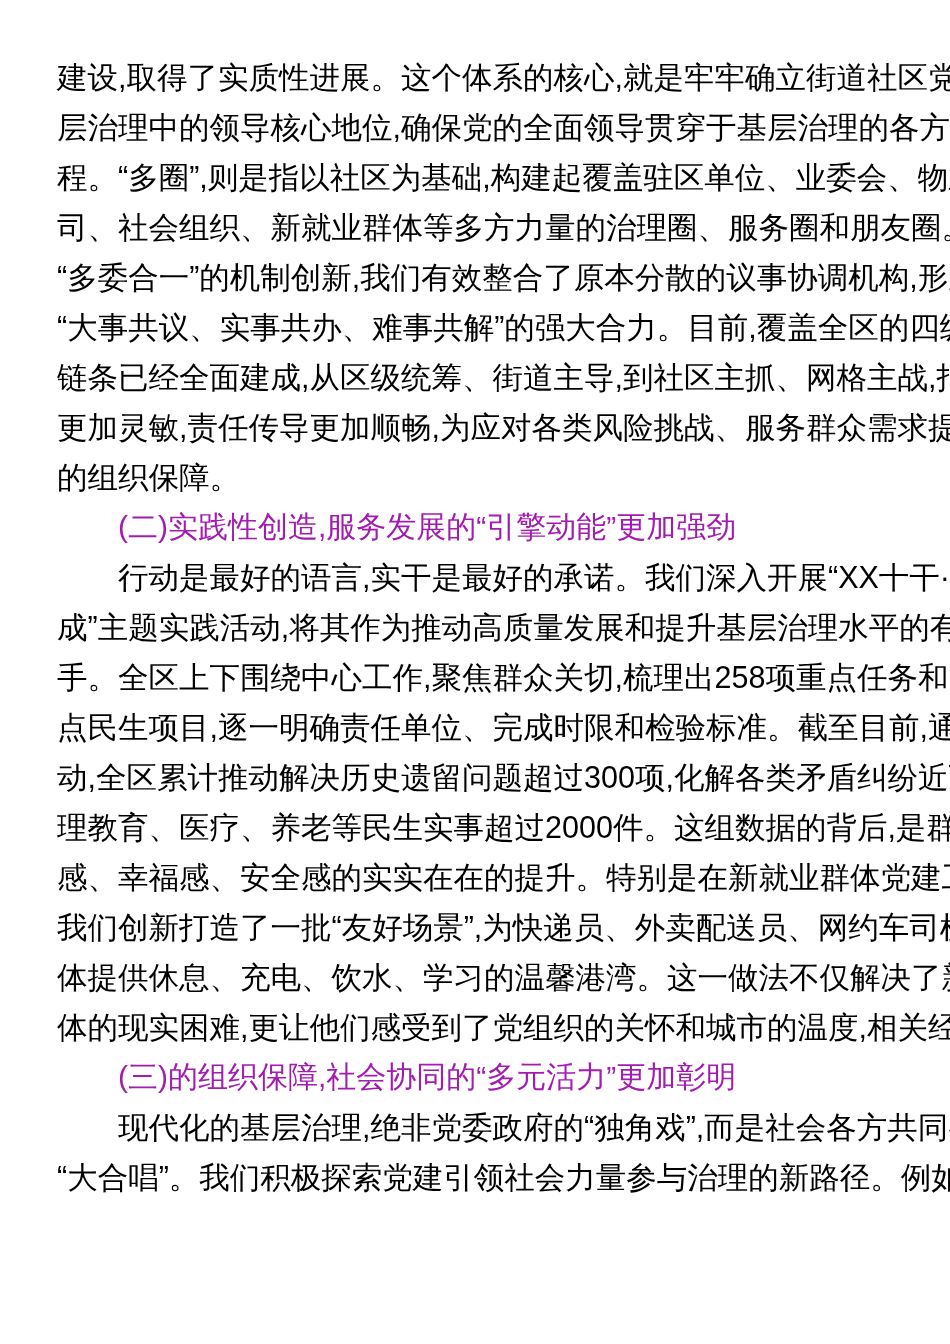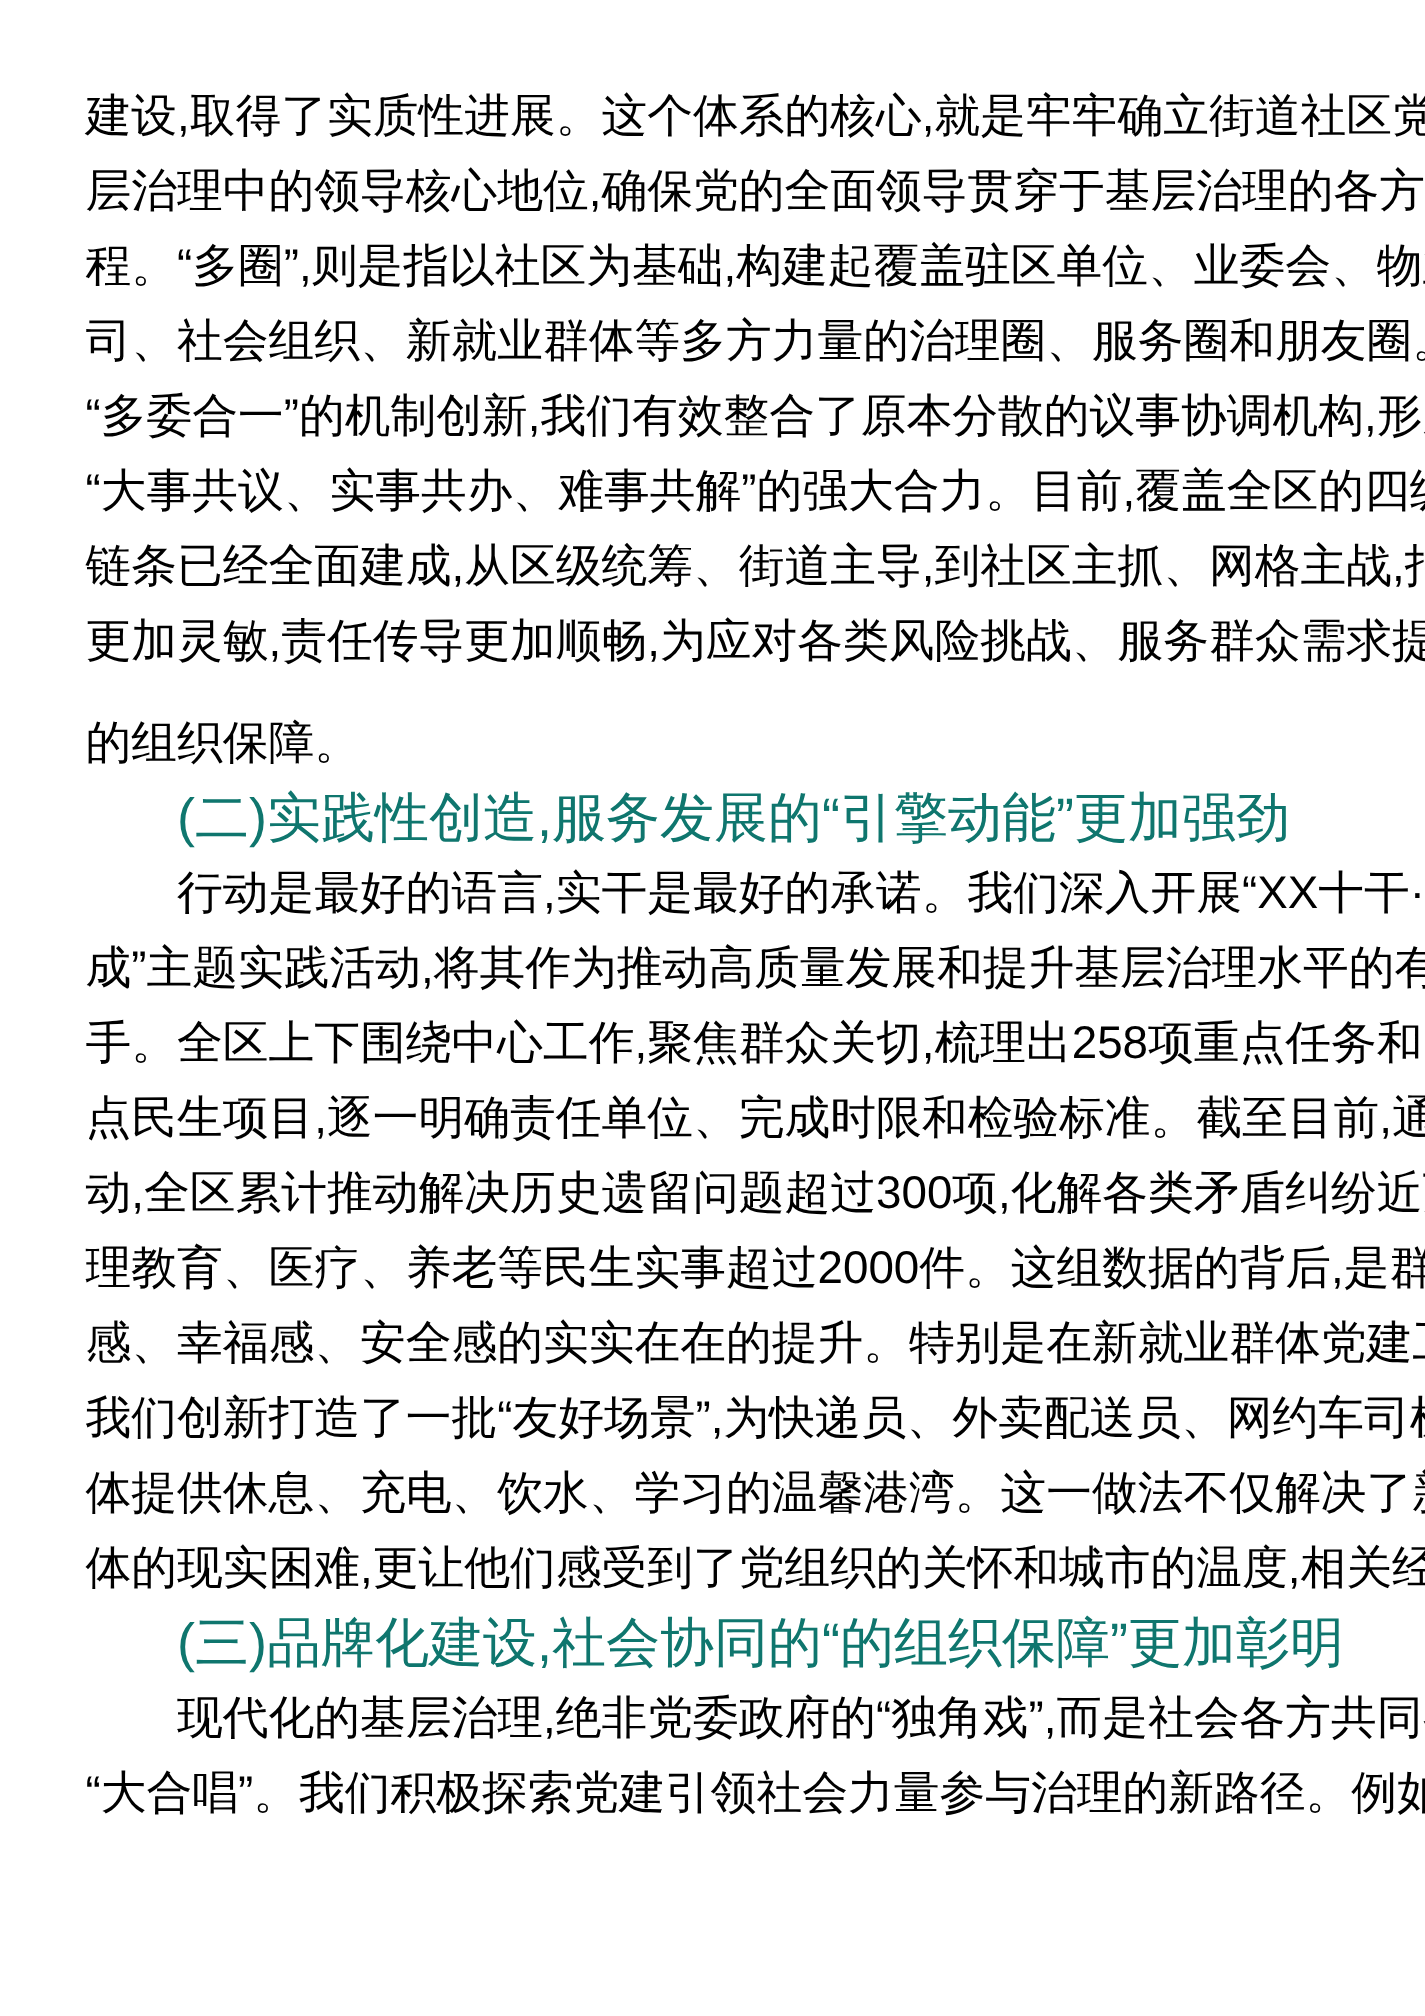--- a/index.html
+++ b/index.html
@@ -35,30 +35,29 @@
   .doc-line.just {
     display: flex;
     justify-content: space-between;
     white-space: nowrap;
   }
   .doc-line.just > span {
     display: inline-block;
   }
   .doc-line.last {
     display: block;
-    margin-top: 18px;
   }
   .indent2 {
     padding-left: 61px;
   }
   .heading-line {
-    font-size: 36px;
+    font-size: 30px;
     line-height: 50px;
     height: 50px;
-    color: #0f766e;
+    color: #a21caf;
     padding-left: 61px;
     white-space: nowrap;
     font-weight: 400;
   }
 </style>
 </head>
 <body>
 
 <div class="page">
   <div class="body-block" id="body-block">
@@ -669,21 +668,21 @@
         <span>城</span>
         <span>市</span>
         <span>的</span>
         <span>温</span>
         <span>度</span>
         <span>,</span>
         <span>相</span>
         <span>关</span>
         <span>经</span>
       </div>
-      <div class="heading-line">(三)品牌化建设,社会协同的“的组织保障”更加彰明</div>
+      <div class="heading-line">(三)的组织保障,社会协同的“多元活力”更加彰明</div>
       <div class="doc-line just indent2">
         <span>现</span>
         <span>代</span>
         <span>化</span>
         <span>的</span>
         <span>基</span>
         <span>层</span>
         <span>治</span>
         <span>理</span>
         <span>,</span>

